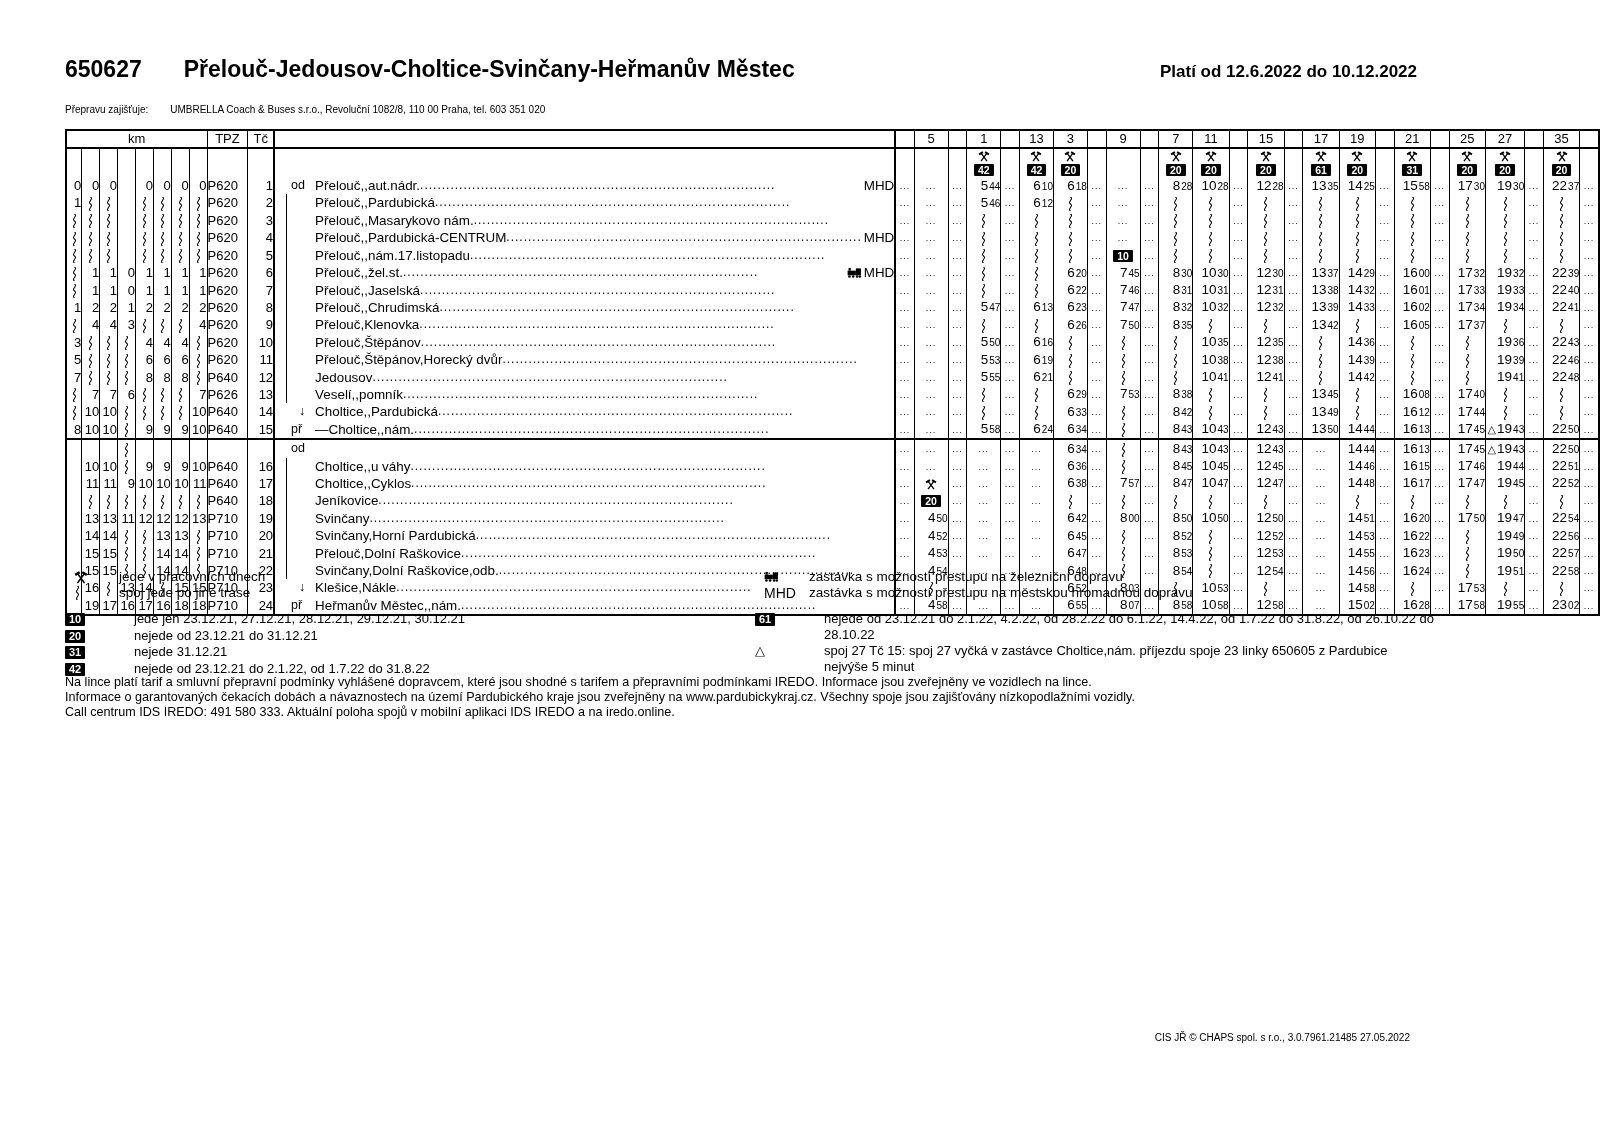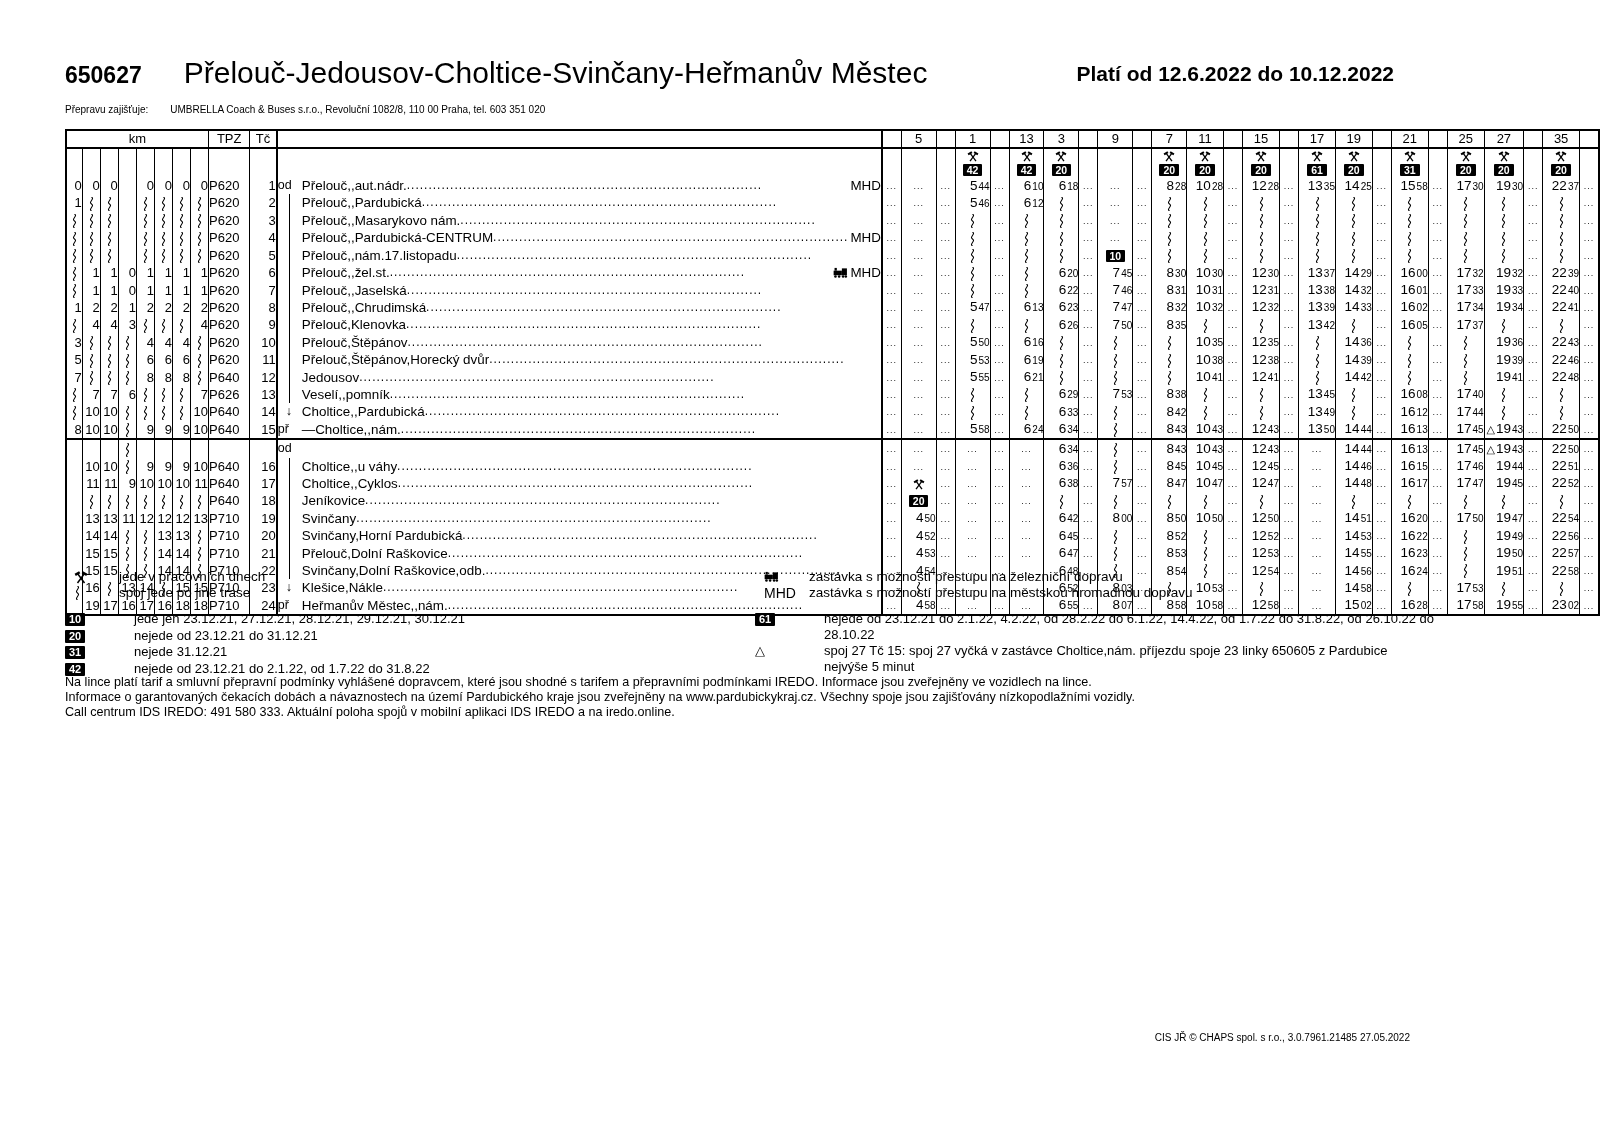--- a/index.html
+++ b/index.html
@@ -1,22 +1,22 @@
 <!DOCTYPE html>
 <html><head>
 <meta charset="utf-8">
 <style>
   html,body{margin:0;padding:0;background:#e8e8e8;}
   .page{width:1600px;height:1130px;position:relative;background:#fff;
         font-family:"Liberation Sans",sans-serif;color:#000;overflow:hidden;}
   
   .hdr{position:absolute;left:65px;top:56px;white-space:nowrap;}
   .line-no{font-size:23px;font-weight:bold;}
-  .line-title{font-size:30px;font-weight:normal;margin-left:42px;}
-  .validity{position:absolute;right:206px;top:62px;font-size:21px;font-weight:bold;}
+  .line-title{font-size:23px;font-weight:bold;margin-left:42px;}
+  .validity{position:absolute;right:183px;top:62px;font-size:17px;font-weight:bold;}
   .oper{position:absolute;left:65px;top:104px;font-size:10px;white-space:nowrap;}
   .oper .lbl{margin-right:22px;}
   
   table.tt{border-collapse:collapse;table-layout:fixed;position:absolute;left:65px;top:129px;
            border:2px solid #000;}
   table.tt td{padding:0;margin:0;height:15.4px;line-height:15.4px;font-size:13px;
               vertical-align:middle;white-space:nowrap;overflow:hidden;}
   tr.hrow td{height:16px;line-height:16px;border-bottom:2px solid #000;text-align:center;
              font-size:13px;margin-left:13px;}
   tr.symrow td{height:13px;line-height:13px;}
@@ -33,21 +33,21 @@
   .dots{font-size:9px;letter-spacing:1px;color:#111;display:inline-block;width:100%;
         text-align:center;}
   .hh{font-size:13.5px;}
   .mm{font-size:10px;margin-left:1px;}
   .nbox{display:inline-block;background:#000;color:#fff;font-weight:bold;font-size:10.5px;
         line-height:12px;padding:0 4px;border-radius:1px;}
   .tri{font-size:11px;margin-right:1px;}
   .wv{display:inline-block;vertical-align:middle;}
   .strow{display:flex;align-items:center;height:100%;}
   .pfx{width:24px;flex:0 0 24px;font-size:12.5px;position:relative;height:100%;
-       display:flex;align-items:center;}
+       display:flex;align-items:center;padding-left:16px;}
   .pfx .rline{position:absolute;left:11px;top:0;width:1px;height:100%;background:#000;}
   .nm{font-size:13.4px;}
   .ldr{flex:1;overflow:hidden;height:100%;line-height:15.4px;}
   .ldr::after{content:"..................................................................................";
               font-size:12px;letter-spacing:1px;}
   .sfx{font-size:13.4px;margin-left:2px;display:flex;align-items:center;gap:2px;}
   .spoj-h{font-size:14px;}
   
   .legend{position:absolute;left:74px;top:569px;width:1345px;font-size:13.5px;}
   .legrow{display:flex;line-height:16px;height:16px;align-items:center;}

